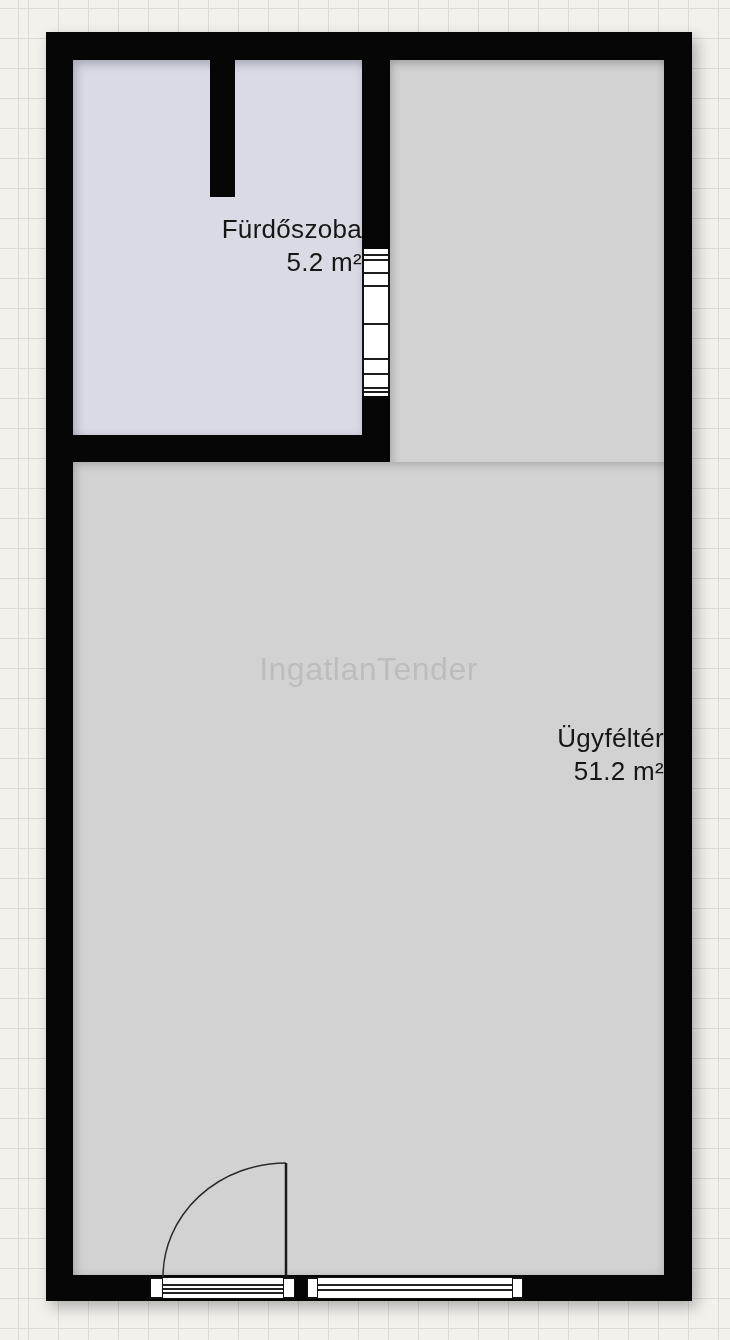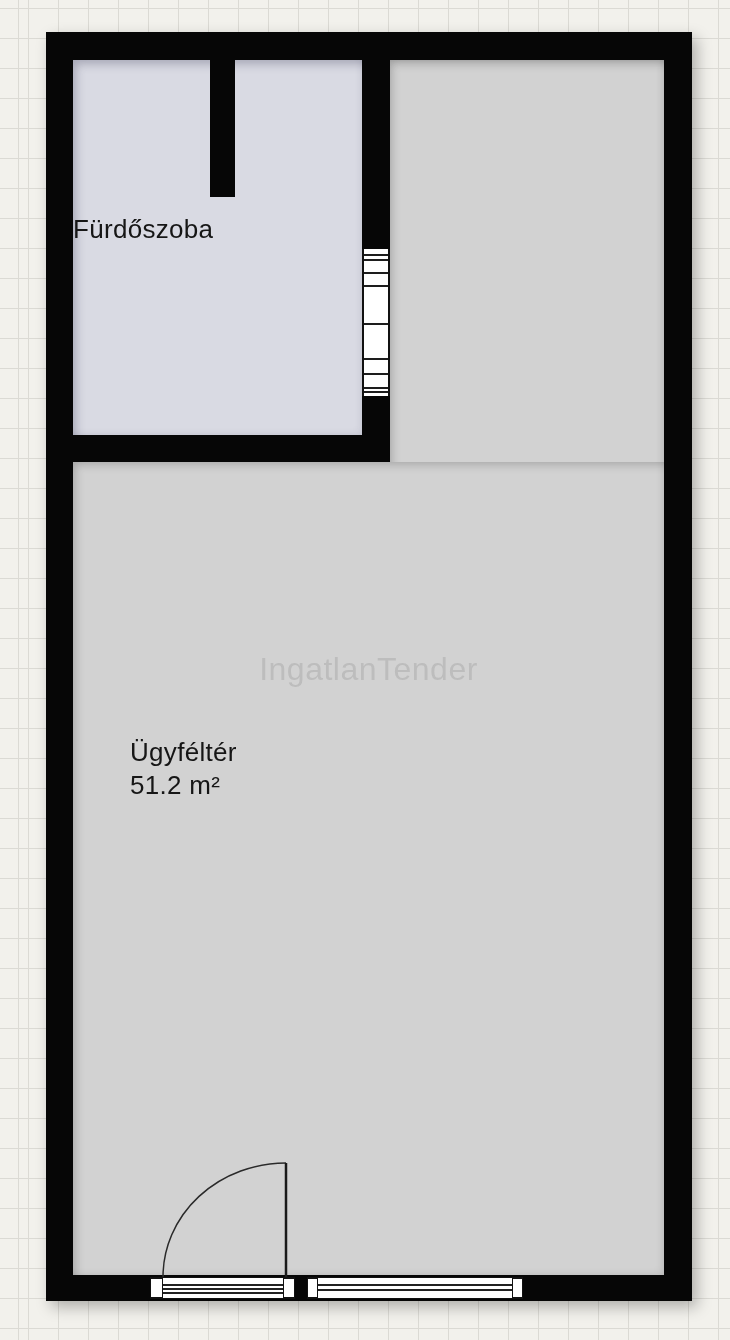--- a/index.html
+++ b/index.html
@@ -54,23 +54,23 @@
   .frame{position:absolute;top:0;bottom:0;background:#fff;border:1.5px solid #111;box-sizing:border-box;}
   .op-door .frame-l{left:0;width:13px;}
   .op-door .frame-r{right:0;width:12px;}
   .op-window .frame-l{left:0;width:11px;}
   .op-window .frame-r{right:0;width:11px;}
   .op-door .sline{position:absolute;left:13px;right:12px;height:1.5px;background:#222;}
   .op-window .sline{position:absolute;left:11px;right:11px;height:1.5px;background:#222;}
   
   .door-svg{left:155px;top:1148px;width:140px;height:158px;}
   
-  .room-label{position:absolute;text-align:left;color:#161616;font-size:26px;line-height:33px;letter-spacing:.3px;}
+  .room-label{position:absolute;text-align:right;color:#161616;font-size:26px;line-height:33px;letter-spacing:.3px;}
   .label-bathroom{left:73px;top:213px;width:289px;}
-  .label-main{left:130px;top:722px;width:534px;margin-top:14px;}
+  .label-main{left:130px;top:722px;width:534px;}
   .watermark{
     position:absolute;left:73px;top:651px;width:591px;text-align:center;
     font-size:32px;letter-spacing:.5px;color:rgba(20,20,20,.11);
   }
 </style>
 </head>
 <body>
 
 <div class="abs plan-shadow"></div>
 
@@ -115,18 +115,19 @@
   <div class="sline" style="top:11px"></div>
 </div>
 
 <svg class="abs door-svg" viewBox="0 0 140 158">
   <path d="M 131 15 A 123 114 0 0 0 8 129" fill="none" stroke="#2a2a2a" stroke-width="1.5"></path>
   <line x1="131" y1="15" x2="131" y2="129" stroke="#1a1a1a" stroke-width="2.5"></line>
 </svg>
 
 <div class="room-label label-bathroom">
   <div>Fürdőszoba</div>
+  <div>5.2 m²</div>
 </div>
 
 <div class="room-label label-main">
   <div>Ügyféltér</div>
   <div>51.2 m²</div>
 </div>
 
 </body></html>

